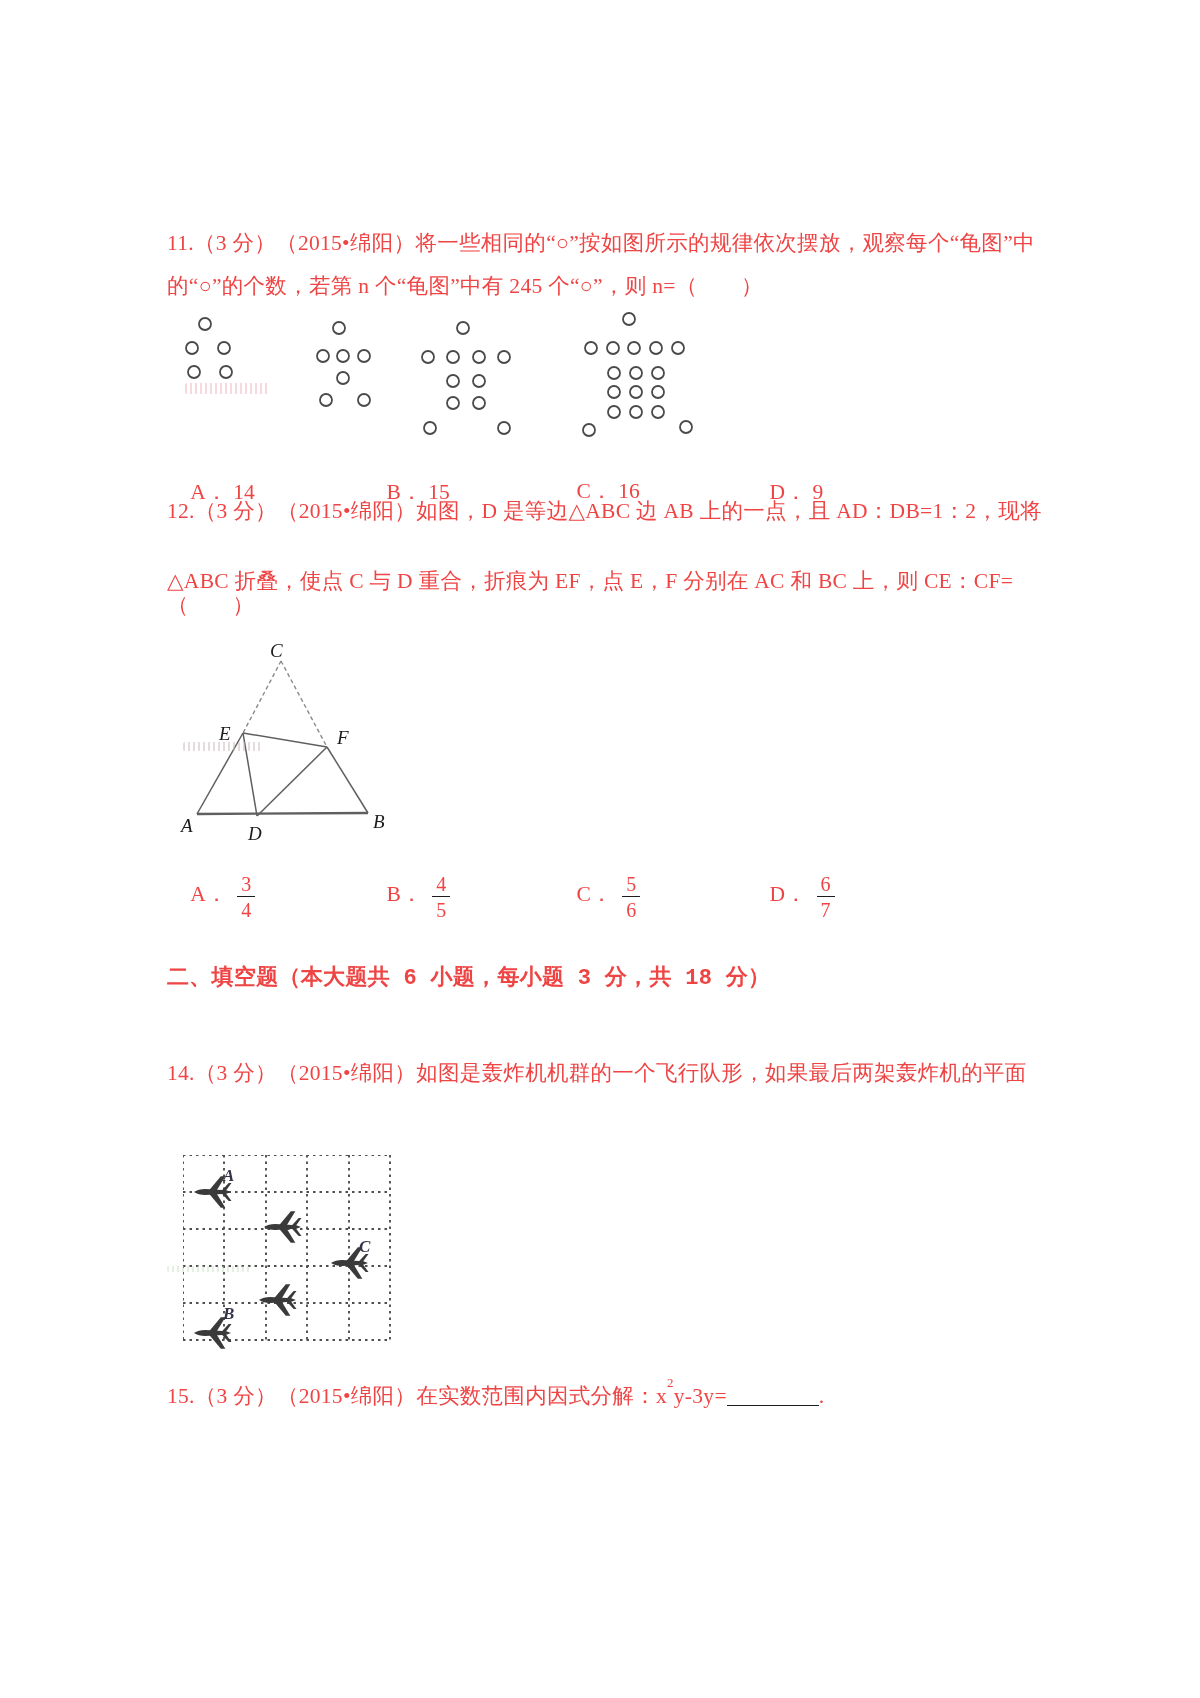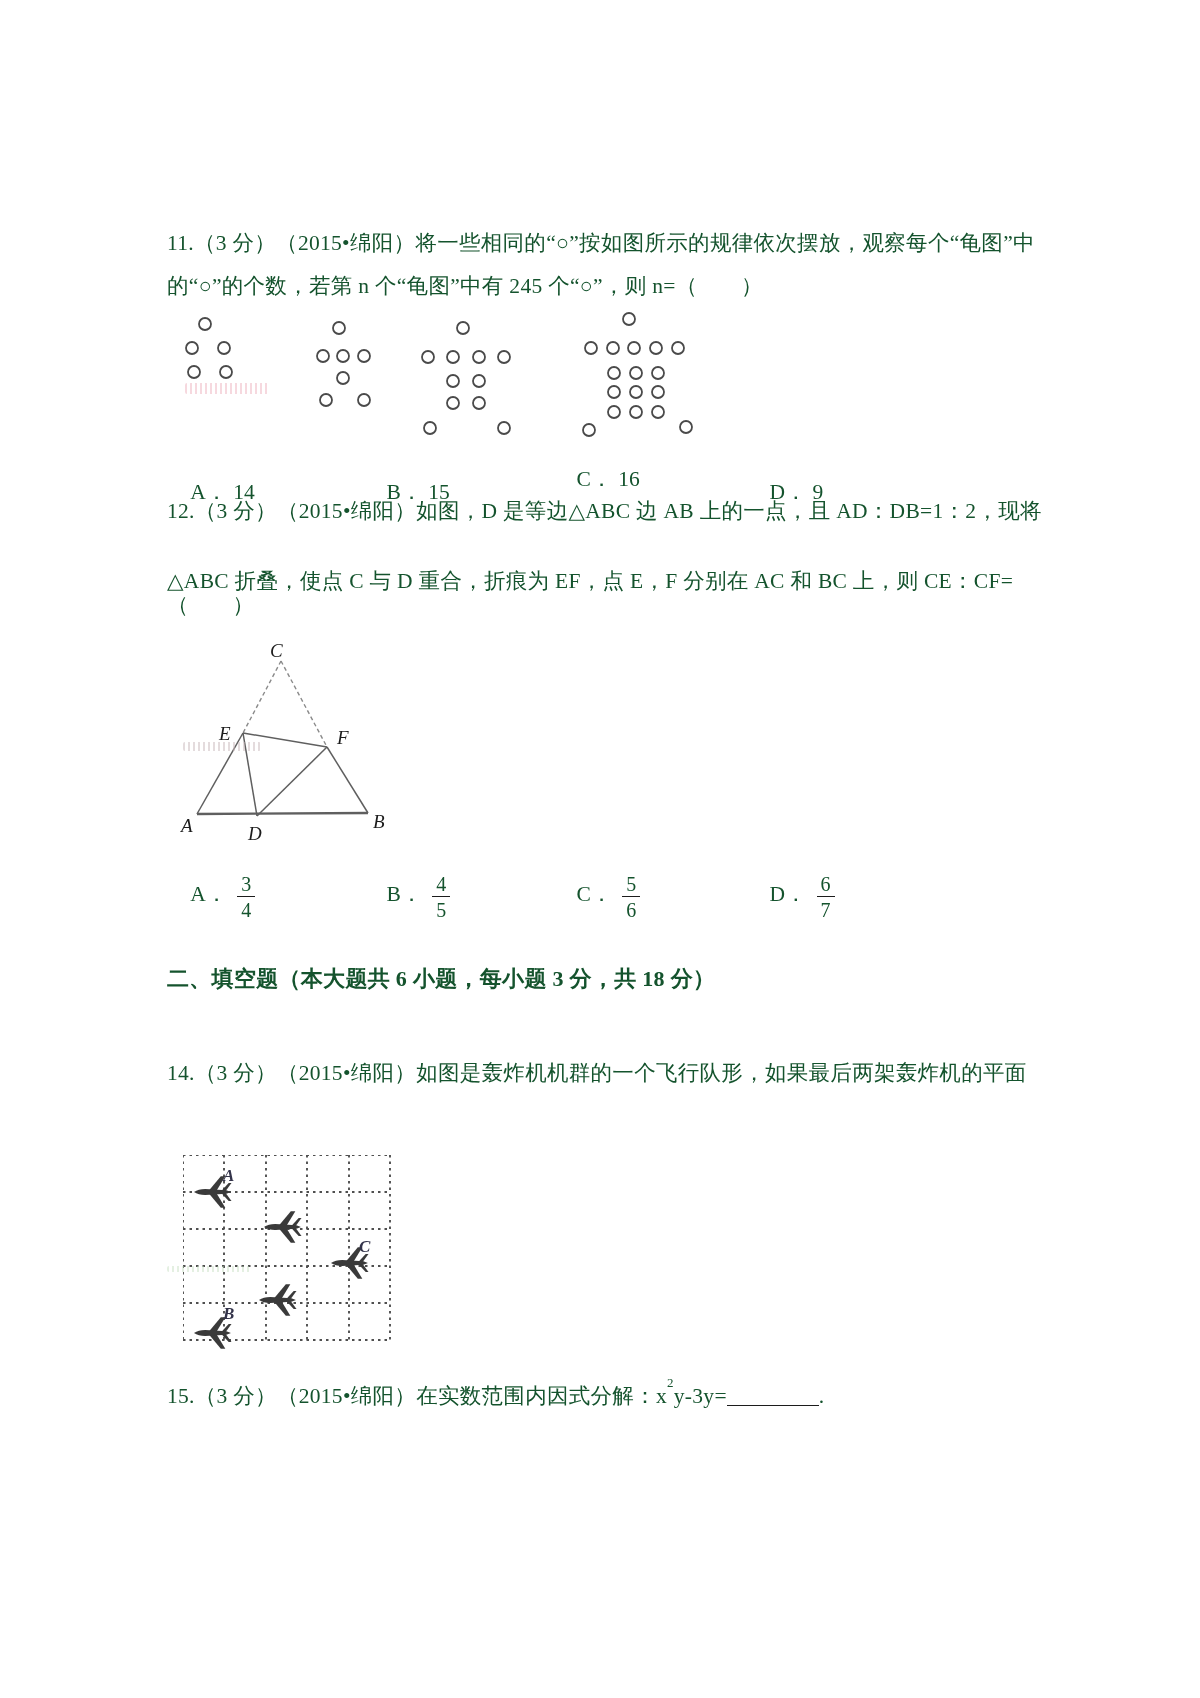--- a/index.html
+++ b/index.html
@@ -1,22 +1,22 @@
 <!DOCTYPE html>
 <html><head>
 <meta charset="utf-8">
 <style>
   html,body{margin:0;padding:0;background:#ffffff;}
   .page{position:relative;width:1200px;height:1600px;background:#ffffff;overflow:hidden;
-        font-family:"Liberation Serif","DejaVu Serif",serif;color:#14532d;}
+        font-family:"Liberation Serif","DejaVu Serif",serif;color:#ef4444;}
   .tline{position:absolute;left:167px;font-size:21.5px;line-height:30px;white-space:pre;
          letter-spacing:0.3px;}
   .tline sup{font-size:13px;position:relative;top:-8px;line-height:0;}
   .blank{display:inline-block;border-bottom:1.6px solid #1c1c1c;height:14px;vertical-align:-3px;}
-  .bold{font-weight:bold;font-size:22px;}
+  .bold{font-weight:bold;font-size:22px;font-family:Liberation Mono, monospace;}
   .opt{position:absolute;font-size:21.5px;white-space:pre;}
   .opt .lab{margin-right:6px;}
   .frac{display:inline-block;vertical-align:-16px;text-align:center;font-size:20px;margin-left:4px;}
   .frac .num{display:block;padding:0 4px 1px 4px;border-bottom:1.6px solid #1c1c1c;line-height:1.12;}
   .frac .den{display:block;line-height:1.25;padding-top:1px;}
   .fig{position:absolute;}
   .wm{position:absolute;border-radius:2px;}
 </style>
 </head>
 <body>
@@ -76,21 +76,21 @@
         <circle cx="106" cy="119" r="6" fill="none" stroke="#4a4a4a" stroke-width="1.8"></circle>
       </svg>
     </div>
 
   <div class="opt" style="left:170px;top:452px">
     <span class="lab">A．</span><span>14</span>
   </div>
   <div class="opt" style="left:365px;top:452px">
     <span class="lab">B．</span><span>15</span>
   </div>
-  <div class="opt" style="left:555px;top:439px">
+  <div class="opt" style="left:555px;top:451px">
     <span class="lab">C．</span><span>16</span>
   </div>
   <div class="opt" style="left:748px;top:452px">
     <span class="lab">D．</span><span>9</span>
   </div>
 
   <div class="tline" style="top:496px">12.（3 分）（2015•绵阳）如图，D 是等边△ABC 边 AB 上的一点，且 AD：DB=1：2，现将</div>
   <div class="tline" style="top:566px">△ABC 折叠，使点 C 与 D 重合，折痕为 EF，点 E，F 分别在 AC 和 BC 上，则 CE：CF=</div>
   <div class="tline" style="top:590px">（　　）</div>
 

